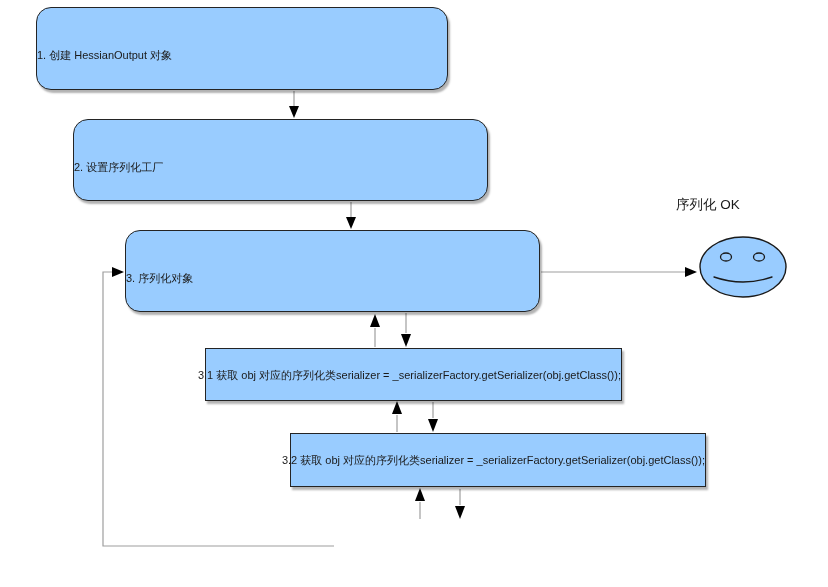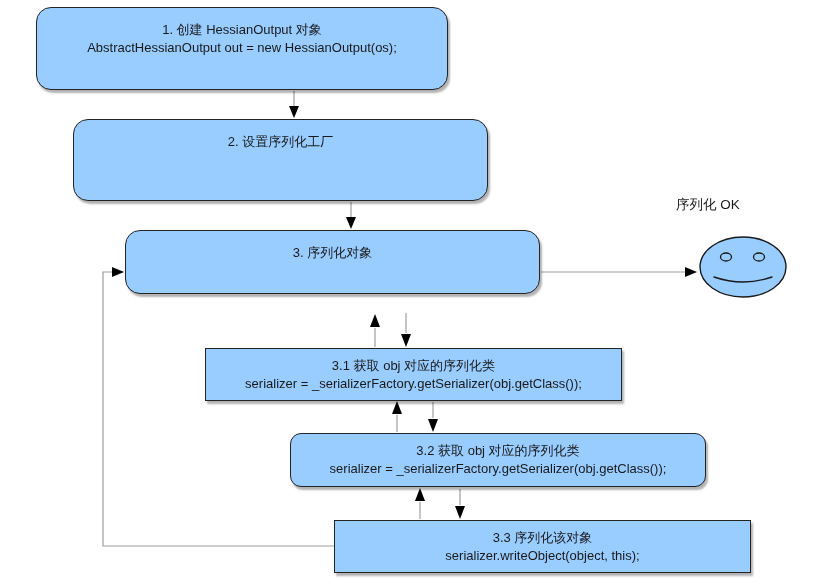--- a/index.html
+++ b/index.html
@@ -19,32 +19,32 @@
   }
   .connectors{position:absolute;left:0;top:0;width:828px;height:587px;pointer-events:none;}
   .stem{stroke:var(--connector);stroke-width:1.2;fill:none;}
   .head{fill:var(--arrowhead);stroke:none;}
 
   .node{
     position:absolute;
     background:var(--node_fill);
     border:1.3px solid var(--node_border);
     box-shadow:2px 3px 2px rgba(0,0,0,0.30);
-    display:flex;flex-direction:column;align-items:center;
+    display:flex;flex-direction:row;align-items:center;
     text-align:center;
-    font-size:13px;line-height:18px;color:var(--text);
+    font-size:11px;line-height:18px;color:var(--text);
     white-space:nowrap;
   }
   .node.rounded{border-radius:15px;justify-content:flex-start;padding-top:13px;}
-  .node.rect{justify-content:center;}
+  .node.rect{justify-content:flex-end;}
   .n1{left:36px;top:7px;width:412px;height:83px;}
   .n2{left:73px;top:119px;width:415px;height:82px;}
-  .n3{left:125px;top:230px;width:415px;height:64px;}
+  .n3{left:125px;top:230px;width:415px;height:82px;}
   .n4{left:205px;top:348px;width:417px;height:53px;}
-  .n5{left:290px;top:433px;width:416px;height:54px;border-radius:11px;}
+  .n5{left:290px;top:433px;width:416px;height:54px;}
   .n6{left:334px;top:520px;width:417px;height:53px;}
 
   .result-label{
     position:absolute;left:676px;top:196px;width:122px;
     text-align:left;font-size:13.5px;color:var(--text);
   }
   .smiley{position:absolute;left:697px;top:235px;width:92px;height:64px;}
   .smiley .face{fill:var(--node_fill);stroke:#1a1a1a;stroke-width:1.4;}
   .smiley .eye{fill:var(--node_fill);stroke:#1a1a1a;stroke-width:1.3;}
   .smiley .mouth{fill:none;stroke:#1a1a1a;stroke-width:1.4;stroke-linecap:round;}
@@ -104,45 +104,40 @@
       <polygon class="head" points="420,488 415,501 425,501"></polygon>
     </g>
     <g>
       <line class="stem" x1="460" y1="489" x2="460" y2="505"></line>
       <polygon class="head" points="460,519 455,506 465,506"></polygon>
     </g>
   </svg>
 
   <div class="node rounded n1">
     <div>1. 创建 HessianOutput 对象</div>
-    <div>AbstractHessianOutput out = new HessianOutput(os);</div>
   </div>
 
   <div class="node rounded n2">
     <div>2. 设置序列化工厂</div>
   </div>
 
   <div class="node rounded n3">
     <div>3. 序列化对象</div>
   </div>
 
   <div class="node rect n4">
     <div>3.1 获取 obj 对应的序列化类</div>
     <div>serializer = _serializerFactory.getSerializer(obj.getClass());</div>
   </div>
 
   <div class="node rect n5">
     <div>3.2 获取 obj 对应的序列化类</div>
     <div>serializer = _serializerFactory.getSerializer(obj.getClass());</div>
   </div>
 
-  <div class="node rect n6">
-    <div>3.3 序列化该对象</div>
-    <div>serializer.writeObject(object, this);</div>
-  </div>
 
   <div class="result-label">序列化 OK</div>
 
   <svg class="smiley" viewBox="0 0 92 64" xmlns="http://www.w3.org/2000/svg">
     <ellipse class="face" cx="46" cy="32" rx="43" ry="30"></ellipse>
     <ellipse class="eye" cx="29" cy="22" rx="5.5" ry="4"></ellipse>
     <ellipse class="eye" cx="62" cy="22" rx="5.5" ry="4"></ellipse>
     <path class="mouth" d="M 17 42 Q 46 52 75 42"></path>
   </svg>
 

